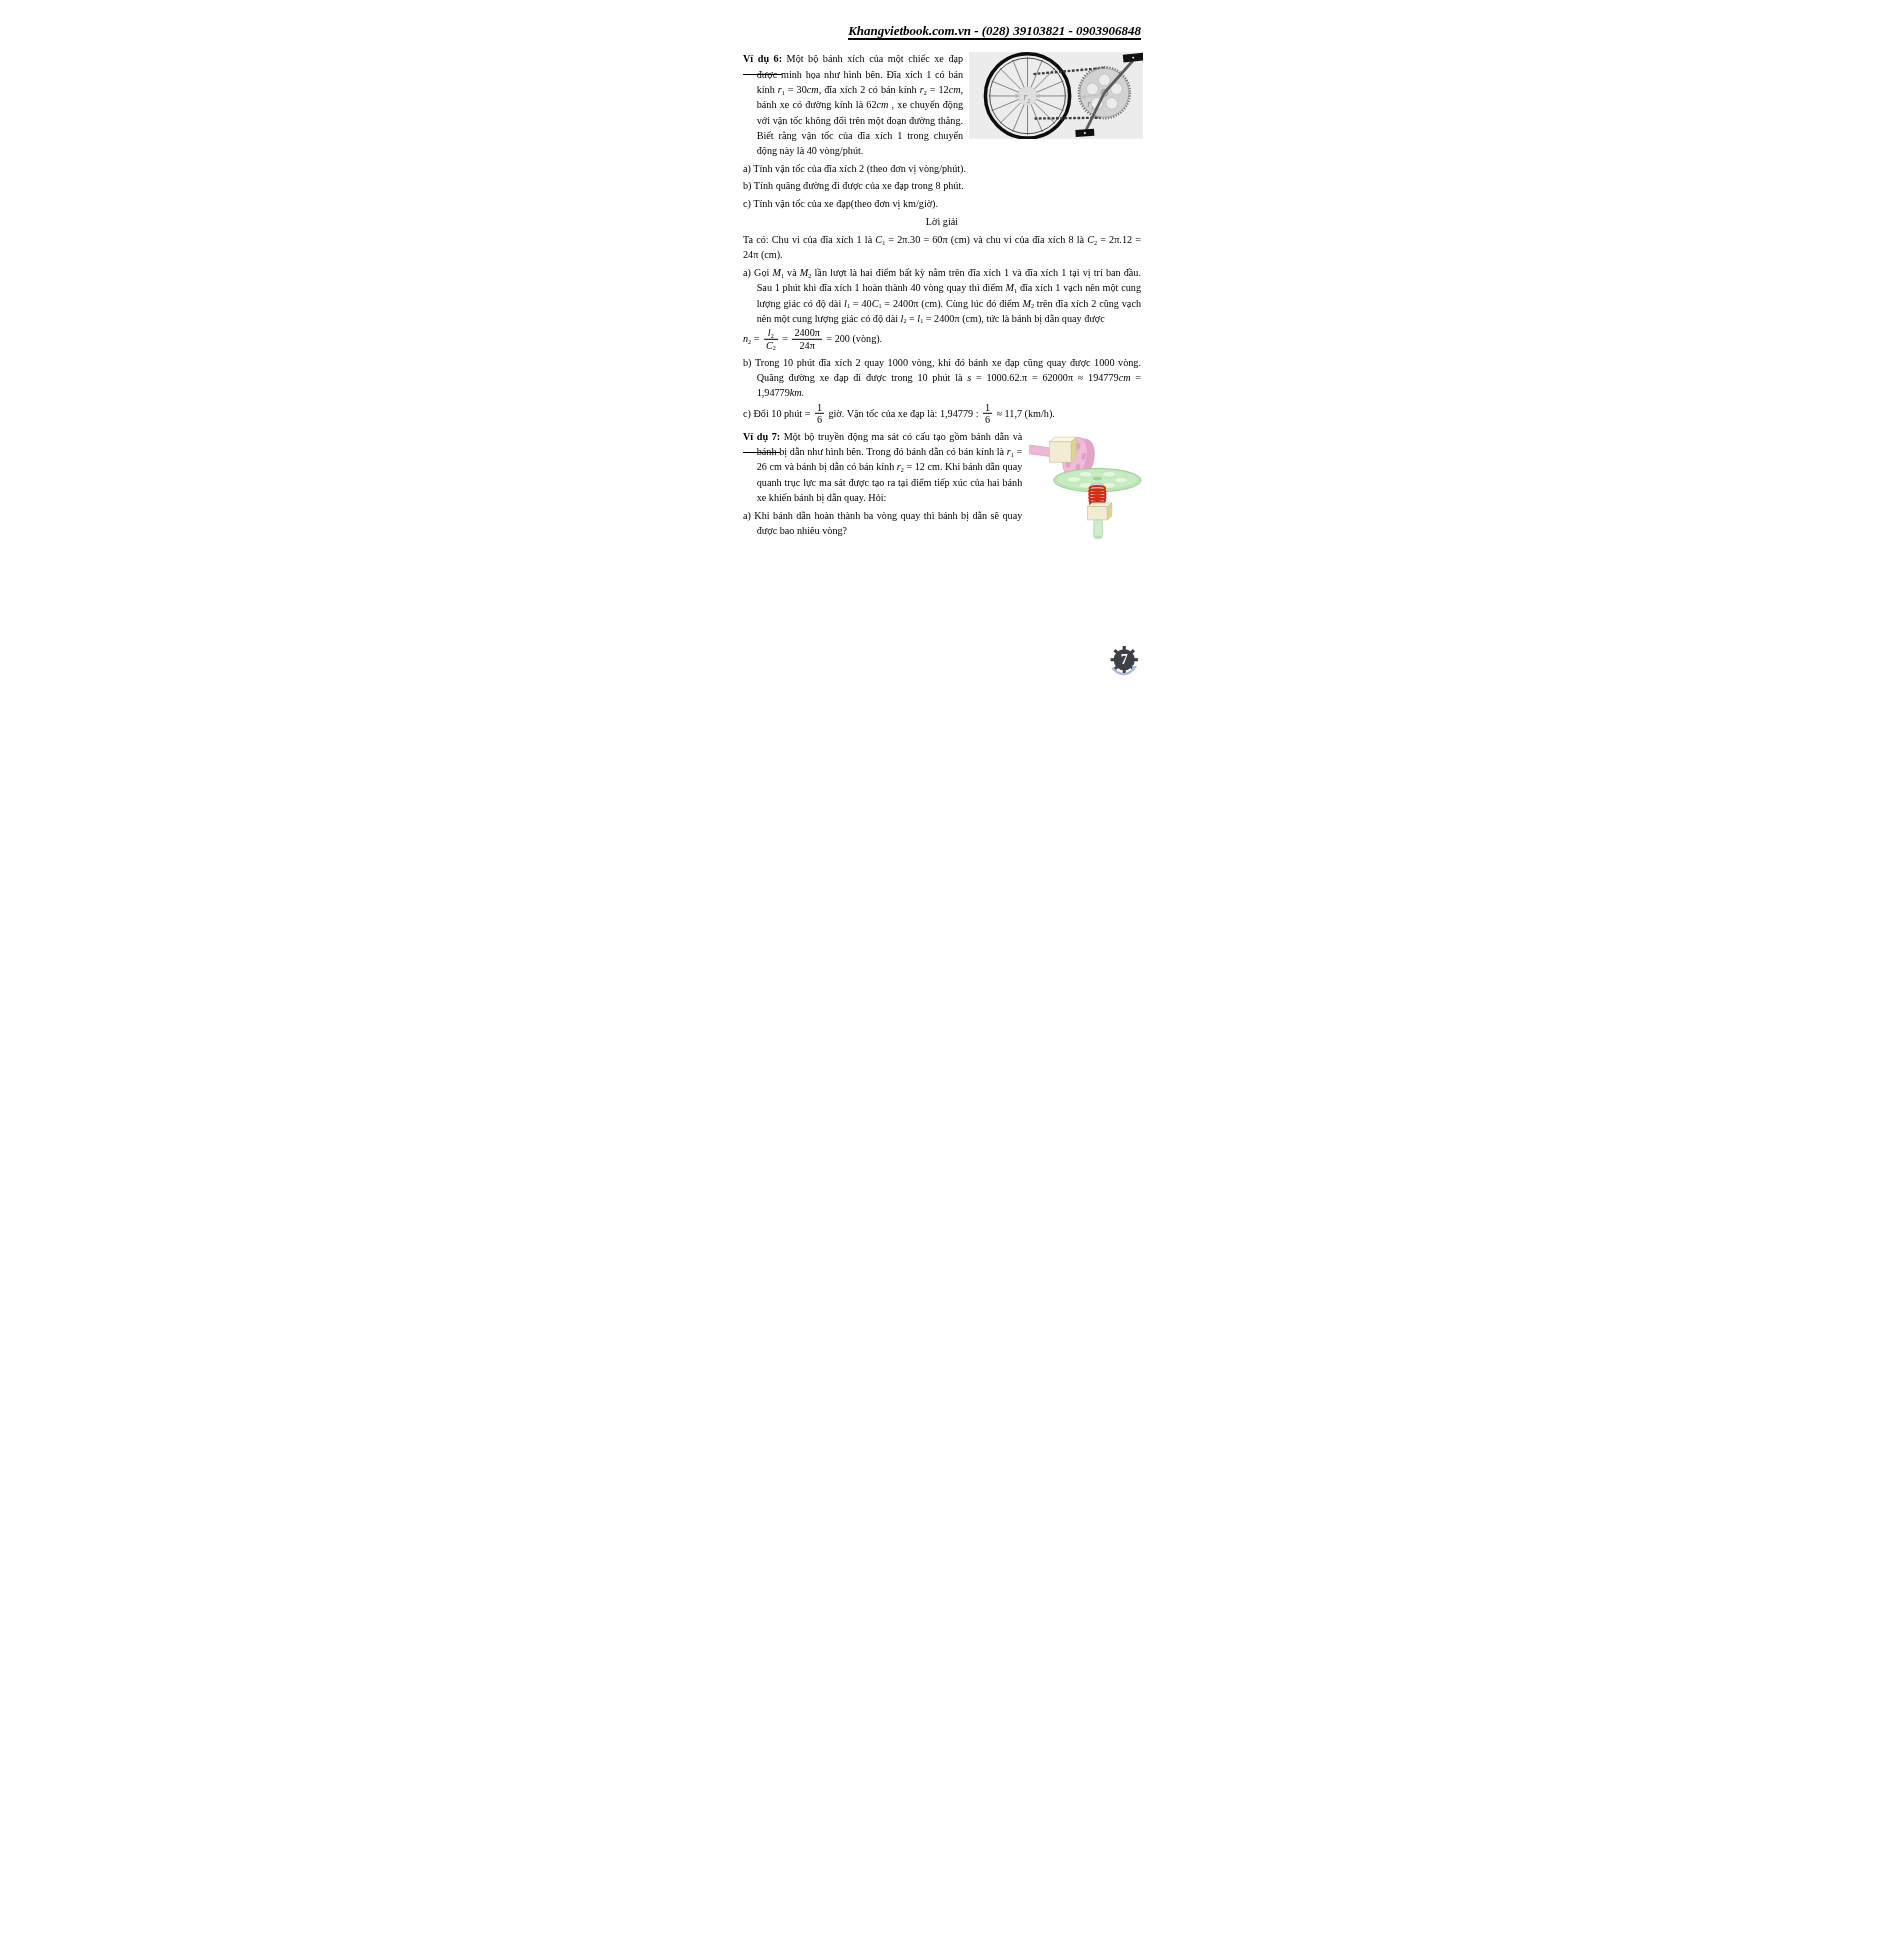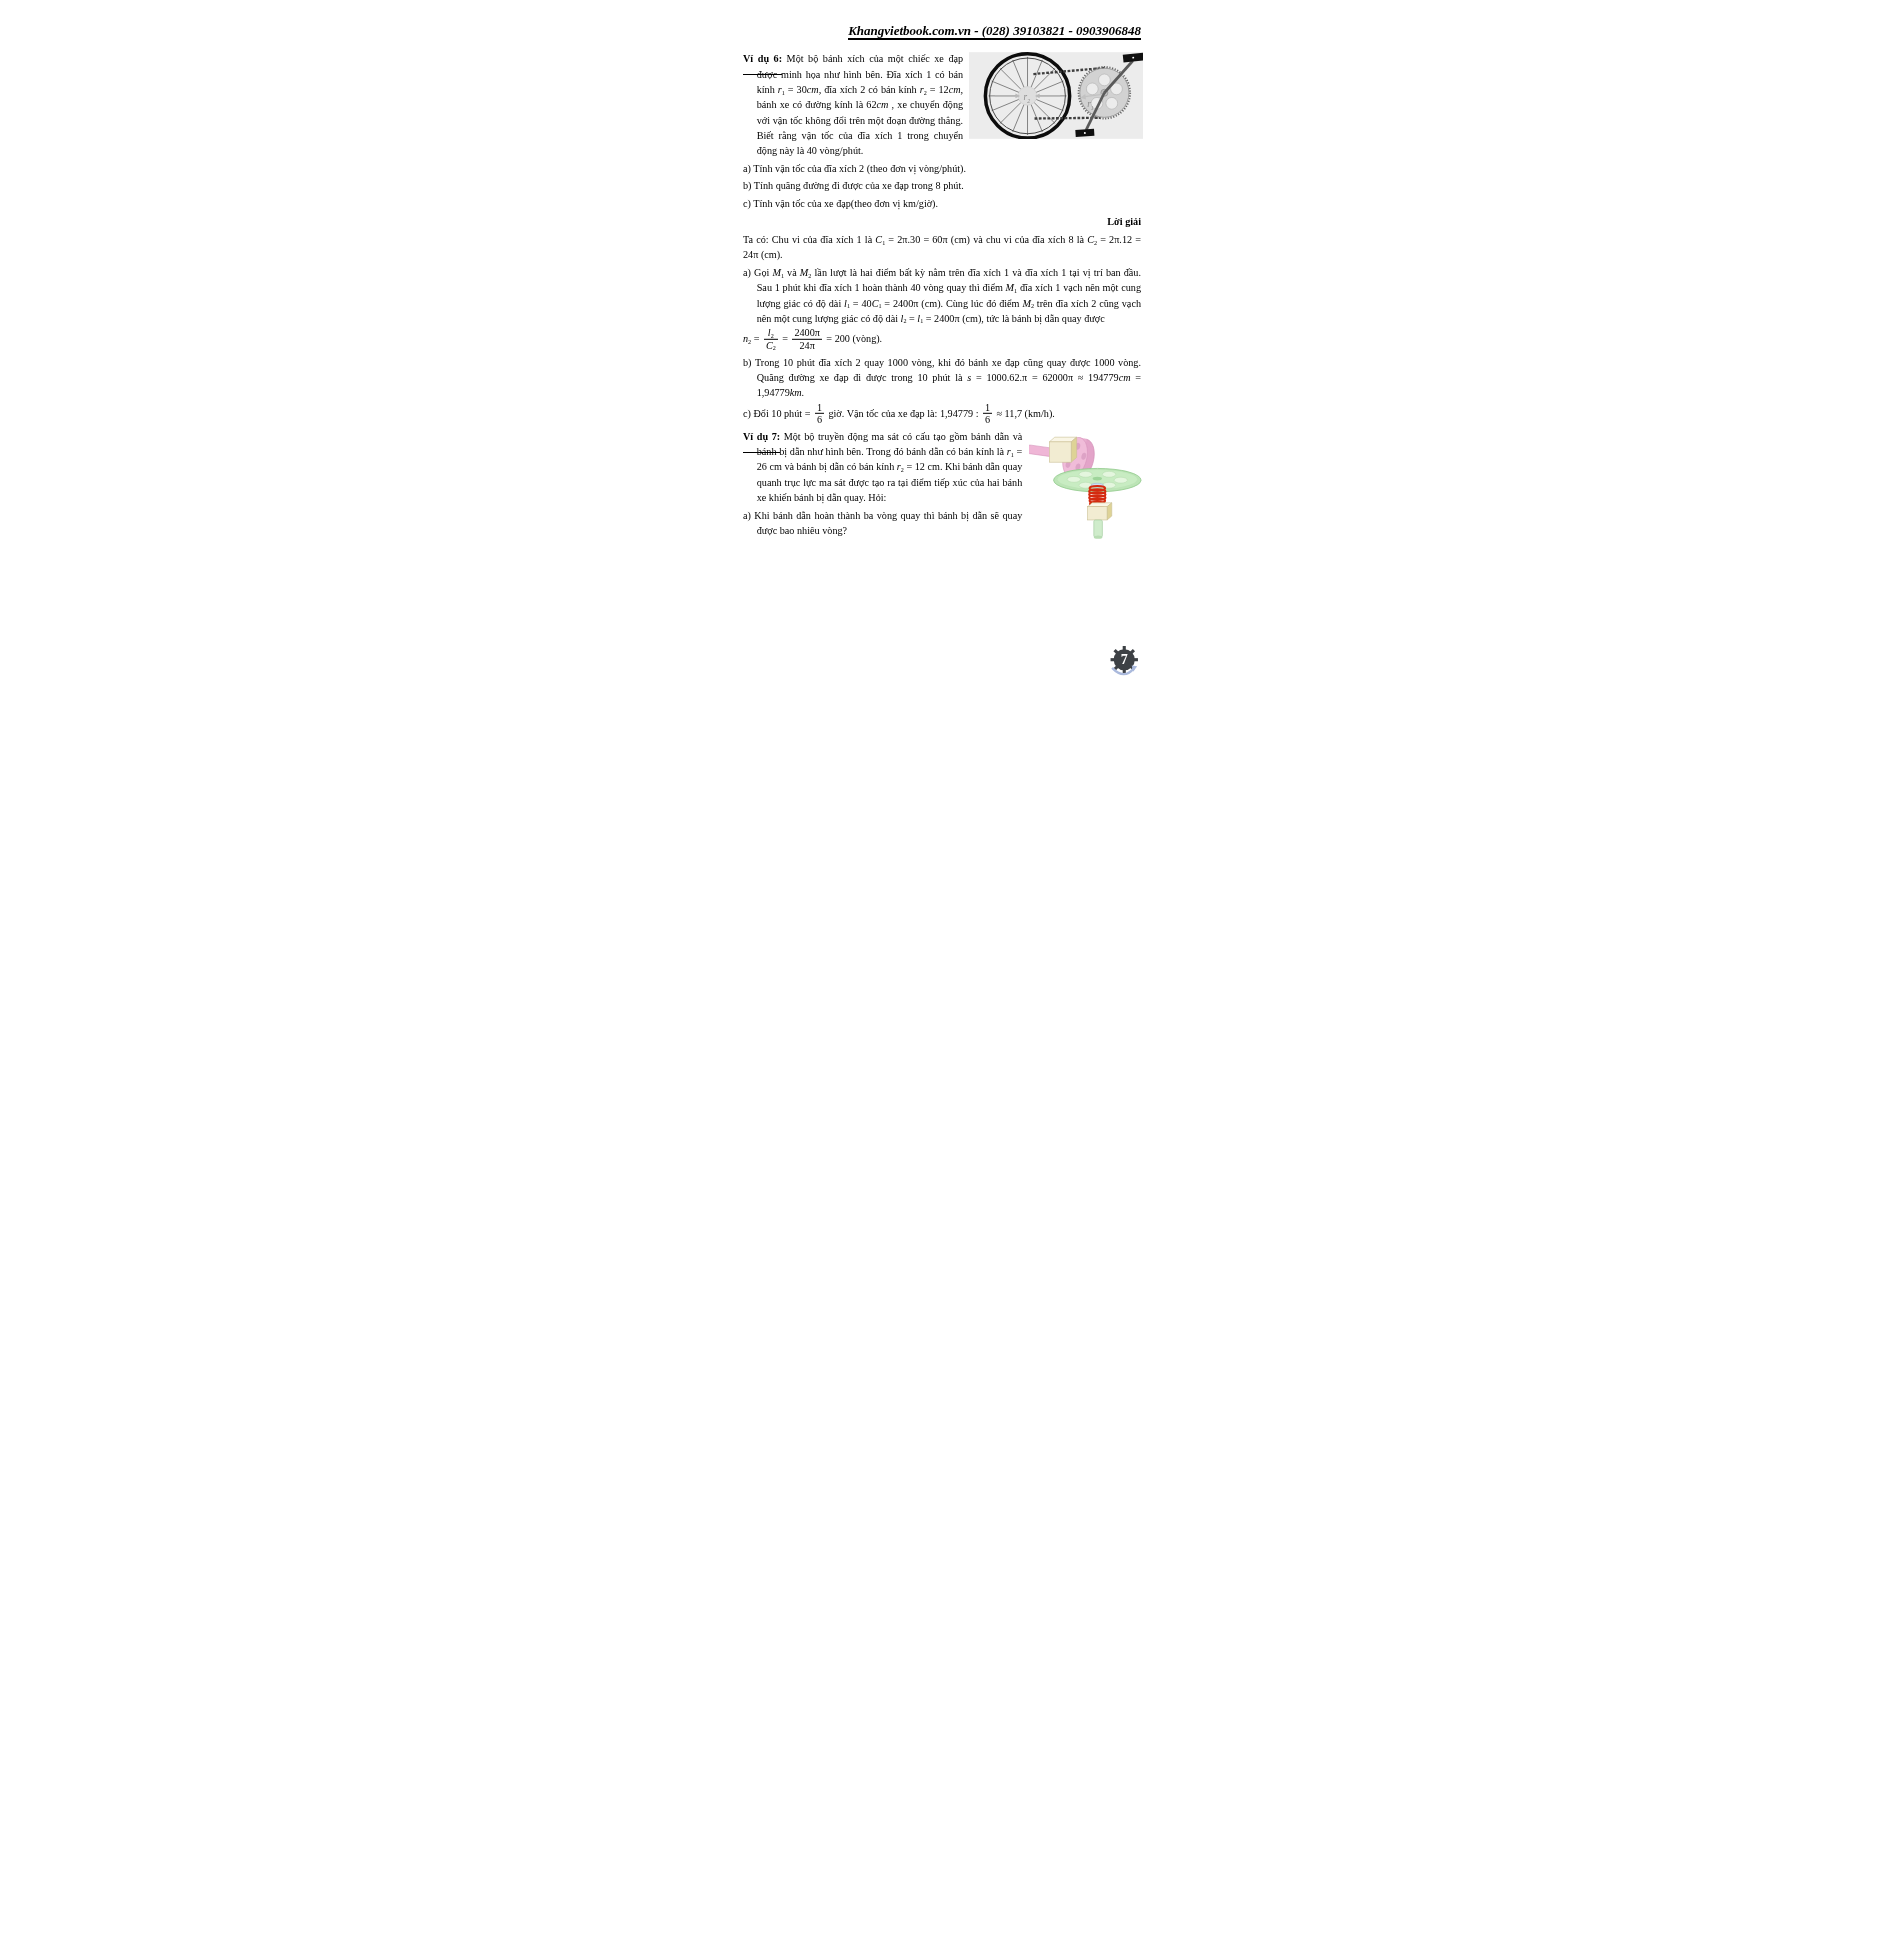--- a/index.html
+++ b/index.html
@@ -36,21 +36,21 @@
     display:inline-block;
     vertical-align:middle;
     text-align:center;
     line-height:1.12;
     margin:0 1.6px;
     transform:translateY(-1.2px);
     text-indent:0;
   }
   .frac .fn,.frac .fd{display:block;padding:0 2.3px;}
   .frac .fd{border-top:1px solid #000;}
-  .heading{text-align:right;font-weight:700;margin:2.3px 0 3.1px 0;}
+  .heading{text-align:center;font-weight:400;margin:2.3px 0 3.1px 0;}
   .formula-line{margin:3.1px 0 3.9px 13.7px;text-align:left;}
   .fig-bike{
     float:right;
     width:174px;height:87px;
     margin:0.8px -1.6px 3.1px 5.5px;
   }
   .fig-drive{
     float:right;
     width:114px;height:112px;
     margin:1.6px -1.6px 3.1px 6.3px;

